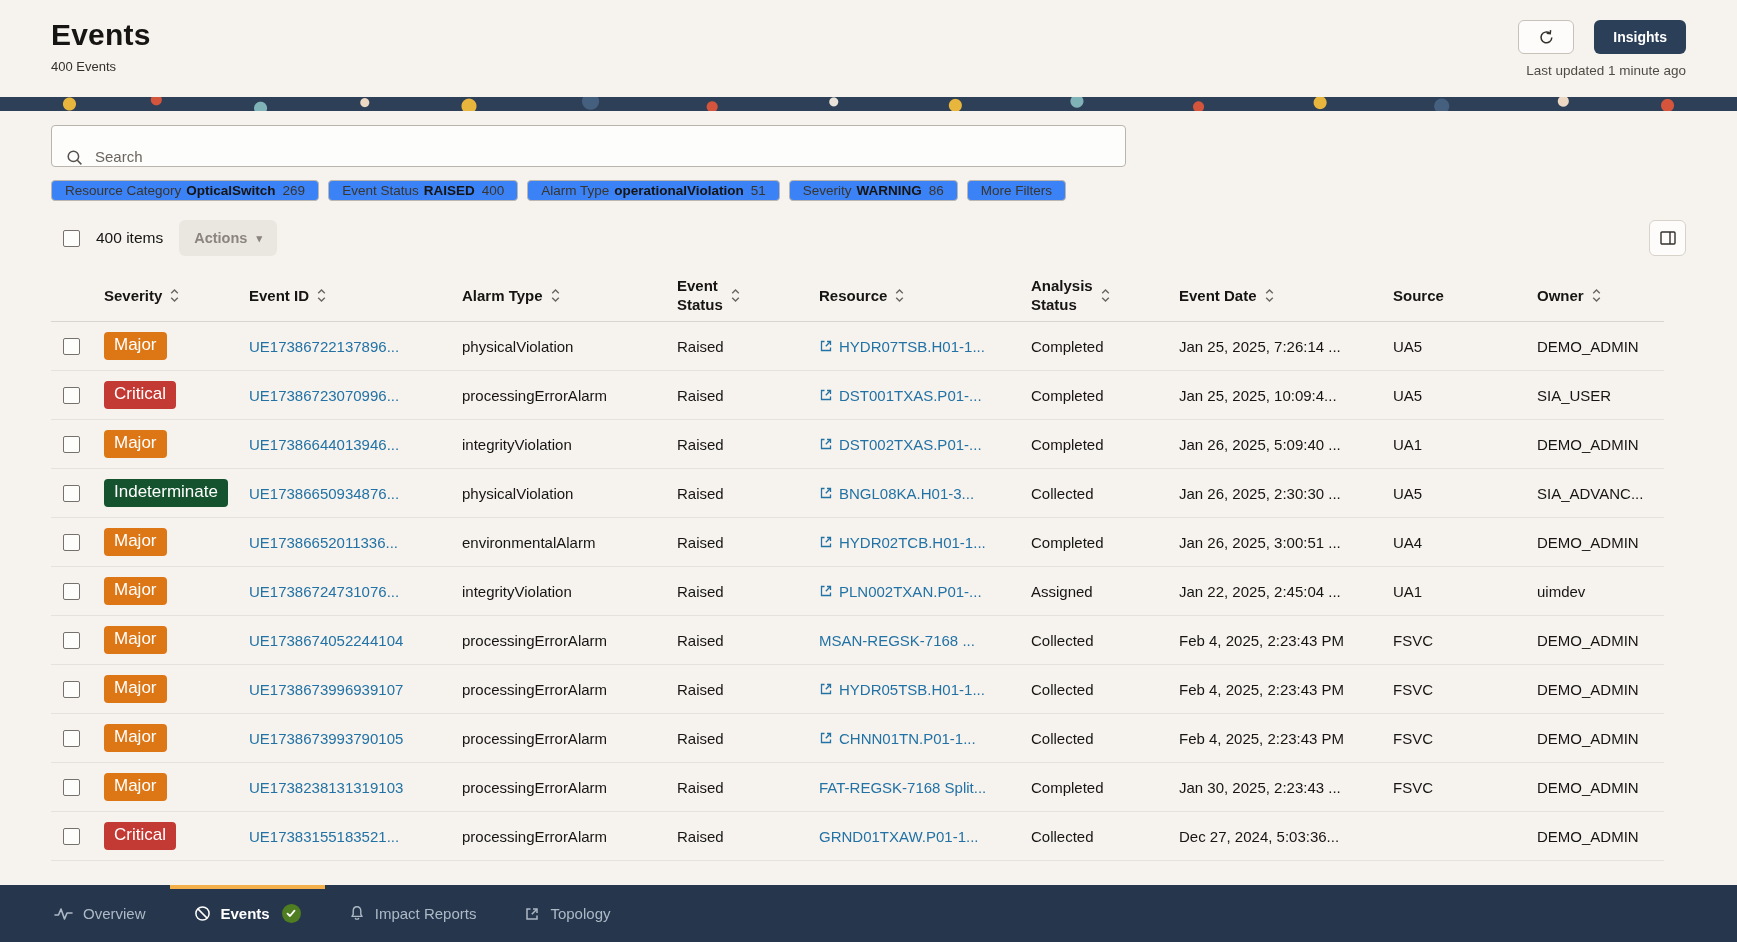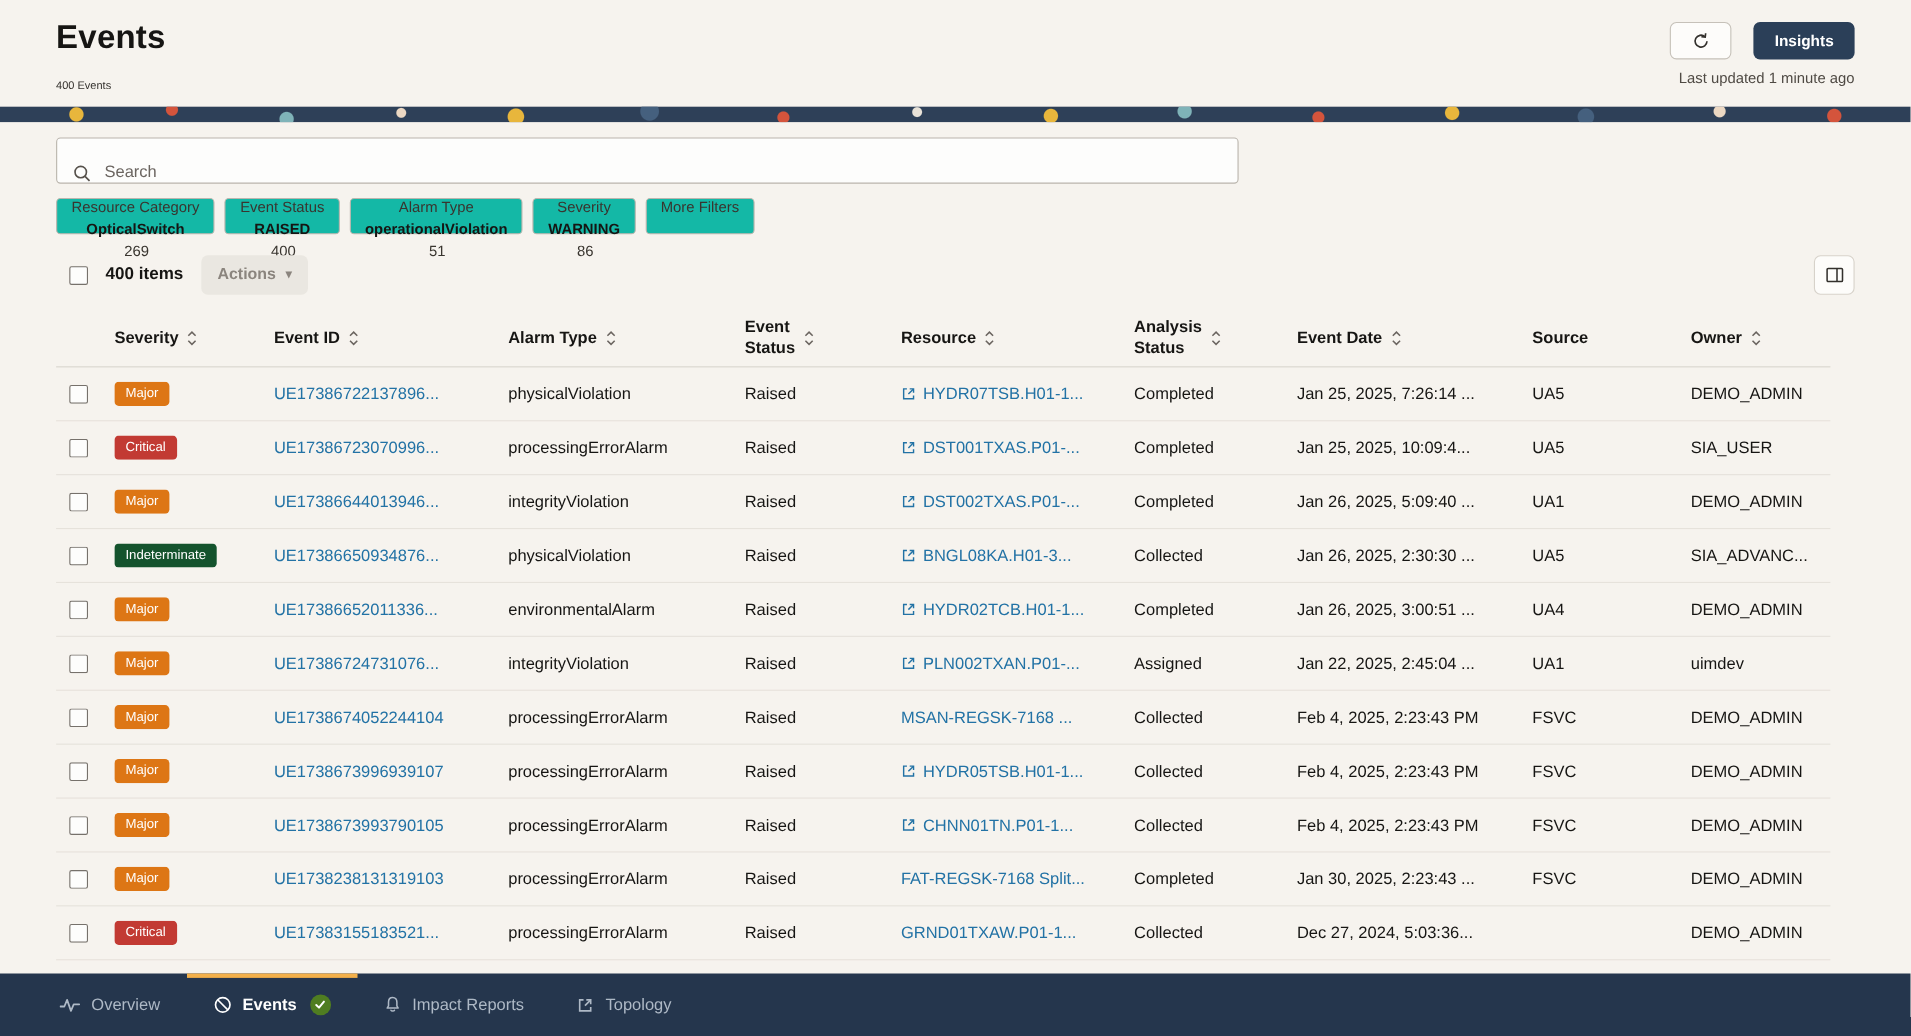--- a/index.html
+++ b/index.html
@@ -13,21 +13,21 @@
     position:relative;
   }
 
   
   .topbar {
     height:97px;
     display:flex; justify-content:space-between; align-items:flex-start;
     padding:18px 51px 0 51px;
   }
   .page-title { margin:0; font-size:30px; font-weight:800; letter-spacing:0.2px; color:#161513; }
-  .page-subtitle { margin-top:21px; font-size:10px; color:#33302c; }
+  .page-subtitle { margin-top:7px; font-size:13px; color:#33302c; }
   .topbar-right { display:flex; flex-direction:column; align-items:flex-end; gap:9px; padding-top:2px; }
   .topbar-buttons { display:flex; gap:20px; }
   .icon-btn {
     width:56px; height:34px; background:#fdfcfa; border:1px solid #c6c1b9; border-radius:6px;
     display:flex; align-items:center; justify-content:center; cursor:pointer;
   }
   .insights-btn {
     height:34px; padding:0 19px; background:#2b3f58; color:#fff; border:none; border-radius:6px;
     font-size:14px; font-weight:600; font-family:inherit; cursor:pointer;
   }
@@ -64,30 +64,30 @@
     display:flex; align-items:flex-end; padding:0 14px; gap:10px;
   }
   .search-bar input {
     border:none; outline:none; background:transparent; flex:1;
     font-size:15px; font-family:inherit; color:#161513;
   }
   .search-bar input::placeholder { color:#6b6560; }
 
   .filter-row { margin-top:13px; display:flex; gap:9px; }
   .chip {
-    display:inline-flex; align-items:center; gap:5px; height:33px;
-    background:#14b8a6; border:1px solid #bcb6ae; border-radius:4px;
-    padding:0 13px; font-size:13.5px; font-family:inherit; color:#39352f; cursor:pointer;flex-direction:column;
+    display:inline-flex; align-items:center; gap:5px; height:21px;
+    background:#3b82f6; border:1px solid #bcb6ae; border-radius:4px;
+    padding:0 13px; font-size:13.5px; font-family:inherit; color:#39352f; cursor:pointer;
   }
   .chip-value { font-weight:700; color:#161513; }
   .chip-count { margin-left:2px; color:#39352f; }
 
   .toolbar { margin-top:19px; display:flex; align-items:center; gap:16px; }
   .toolbar .td-check-pad { margin-left:12px; }
-  .items-count { font-size:15.5px; font-weight:700; color:#161513; }
+  .items-count { font-size:15.5px; font-weight:400; color:#161513; }
   .actions-btn {
     display:inline-flex; align-items:center; gap:9px; height:36px; padding:0 15px;
     background:#eae7e1; color:#8b857e; border:none; border-radius:6px;
     font-size:14.5px; font-weight:600; font-family:inherit; cursor:default;
   }
   .actions-caret { font-size:11px; line-height:1; }
   .toolbar-spacer { flex:1; }
   .panel-btn {
     width:37px; height:36px; background:#fdfcfa; border:1px solid #d7d2ca; border-radius:6px;
     display:flex; align-items:center; justify-content:center; cursor:pointer;
@@ -112,21 +112,21 @@
     font-size:15px; color:#161513; padding-right:12px;
     white-space:nowrap; overflow:hidden;
   }
   .td-check { display:flex; align-items:center; padding-left:12px; }
   .link { color:#2272a5; text-decoration:none; cursor:pointer; }
   .td-resource { display:flex; align-items:center; gap:6px; }
   .ext { color:#2272a5; display:inline-flex; flex:none; }
 
   .badge {
     display:inline-block; padding:4px 10px 5px; border-radius:4px;
-    font-size:12px; color:#fff; line-height:1.1;
+    font-size:17px; color:#fff; line-height:1.1;
   }
   .badge-major { background:#dd7615; }
   .badge-critical { background:#c23a33; }
   .badge-indeterminate { background:#14532d; }
 
   input[type="checkbox"] {
     appearance:none; -webkit-appearance:none;
     width:17px; height:17px; margin:0;
     border:1.6px solid #76716b; border-radius:2px; background:#fdfdfc; cursor:pointer;
   }

